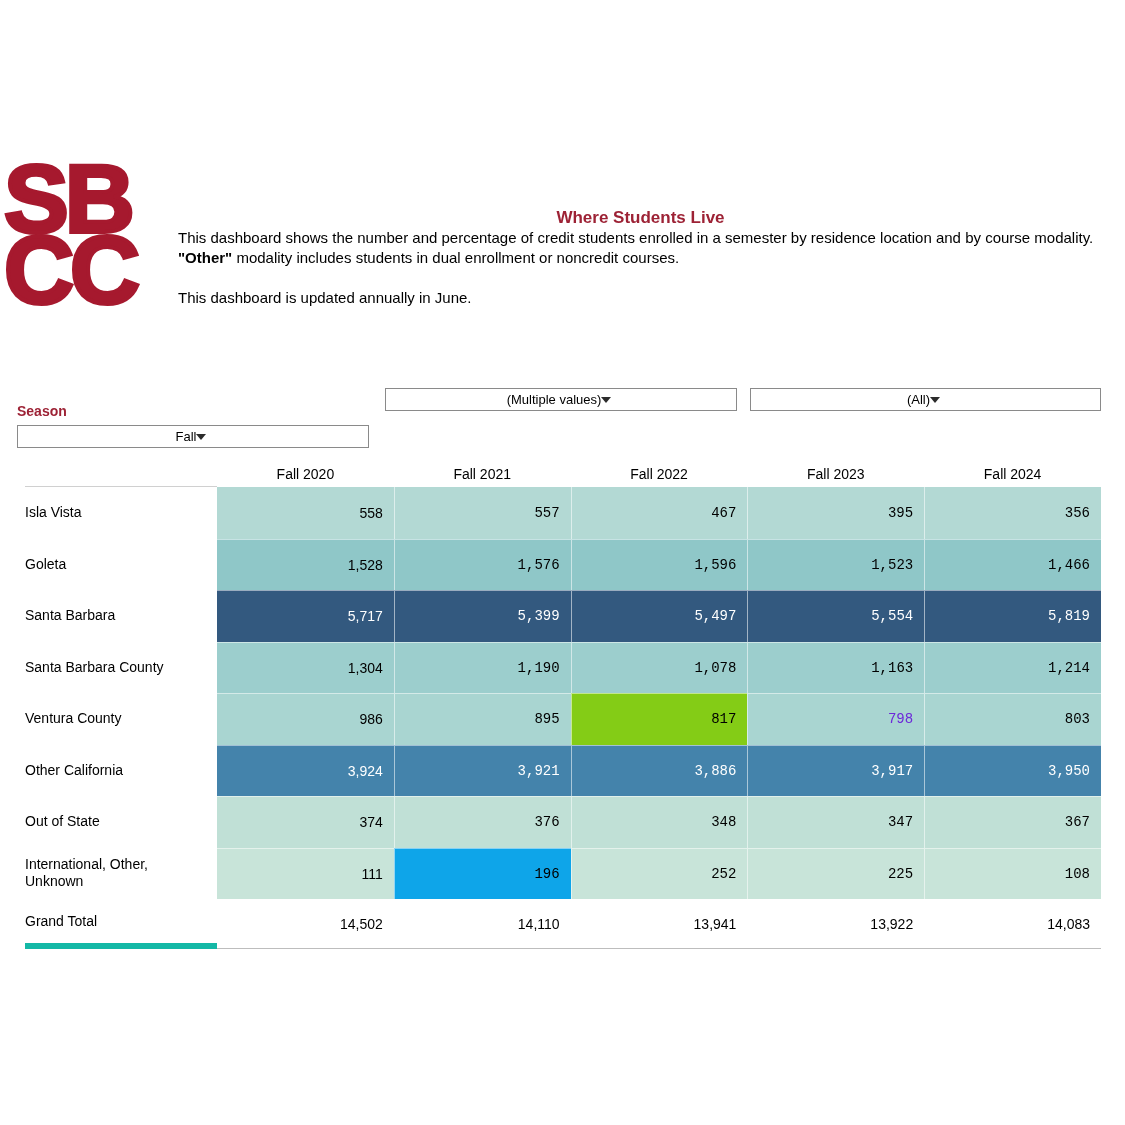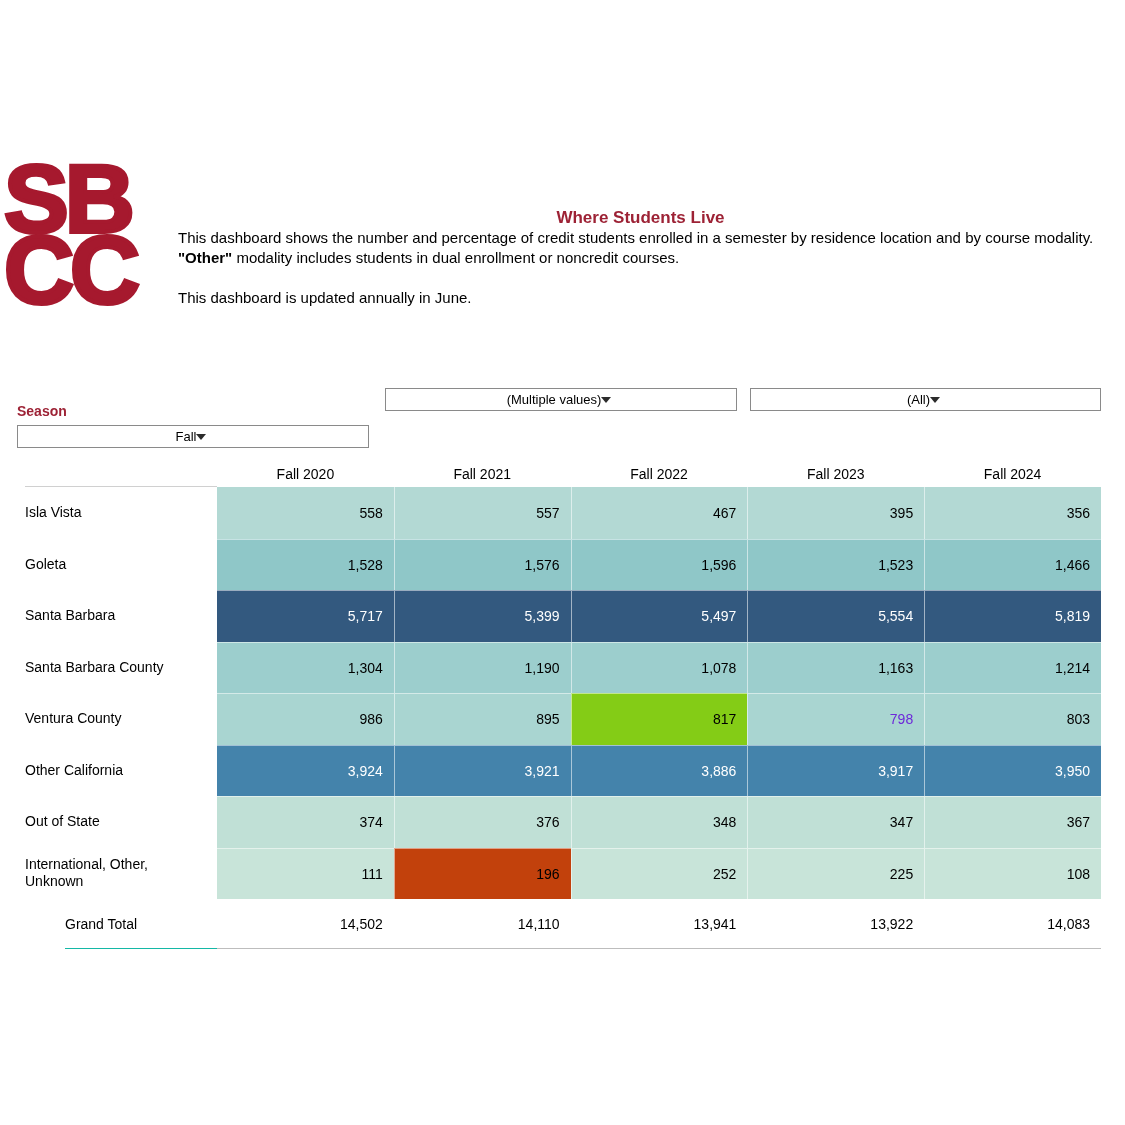--- a/index.html
+++ b/index.html
@@ -39,26 +39,25 @@
   .th{height:27px;display:flex;align-items:center;justify-content:center;font-size:14px;color:#000;}
   .th-label{border-bottom:1px solid #d0d0d0;}
   .row-label{
     display:flex;align-items:center;font-size:14px;color:#000;
     padding-right:14px;line-height:17px;background:#fff;
   }
   .cell{
     display:flex;align-items:center;justify-content:flex-end;
     padding-right:11px;font-size:14px;height:51.5px;
   }
-  .sep-left{border-left:1px solid rgba(255,255,255,0.55);}
+  .sep-left{border-left:1px solid rgba(255,255,255,0.55);font-family:Liberation Mono, monospace;}
   .row-top{border-top:1px solid rgba(255,255,255,0.5);}
   .gt-label{
     display:flex;align-items:center;font-size:14px;color:#000;height:50px;
-    border-bottom:1px solid #14b8a6;
-    margin-left:40px;
+    border-bottom:6px solid #14b8a6;
   }
   .gt-cell{
     display:flex;align-items:center;justify-content:flex-end;
     padding-right:11px;font-size:14px;height:50px;background:#fff;
     border-bottom:1px solid #bdbdbd;
   }
 </style>
 </head>
 <body>
 
@@ -140,21 +139,21 @@
       <div class="cell sep-left row-top" style="background:#4483ab;color:#ffffff">3,917</div>
       <div class="cell sep-left row-top" style="background:#4483ab;color:#ffffff">3,950</div>
       <div class="row-label">Out of State</div>
       <div class="cell row-top" style="background:#c0e0d6;color:#000000">374</div>
       <div class="cell sep-left row-top" style="background:#c0e0d6;color:#000000">376</div>
       <div class="cell sep-left row-top" style="background:#c0e0d6;color:#000000">348</div>
       <div class="cell sep-left row-top" style="background:#c0e0d6;color:#000000">347</div>
       <div class="cell sep-left row-top" style="background:#c0e0d6;color:#000000">367</div>
       <div class="row-label">International, Other, Unknown</div>
       <div class="cell row-top" style="background:#c8e4d9;color:#000000">111</div>
-      <div class="cell sep-left row-top" style="background:#c2410c;color:#000000">196</div>
+      <div class="cell sep-left row-top" style="background:#0ea5e9;color:#000000">196</div>
       <div class="cell sep-left row-top" style="background:#c8e4d9;color:#000000">252</div>
       <div class="cell sep-left row-top" style="background:#c8e4d9;color:#000000">225</div>
       <div class="cell sep-left row-top" style="background:#c8e4d9;color:#000000">108</div>
       <div class="gt-label">Grand Total</div>
       <div class="gt-cell">14,502</div>
       <div class="gt-cell">14,110</div>
       <div class="gt-cell">13,941</div>
       <div class="gt-cell">13,922</div>
       <div class="gt-cell">14,083</div>
     </div>

